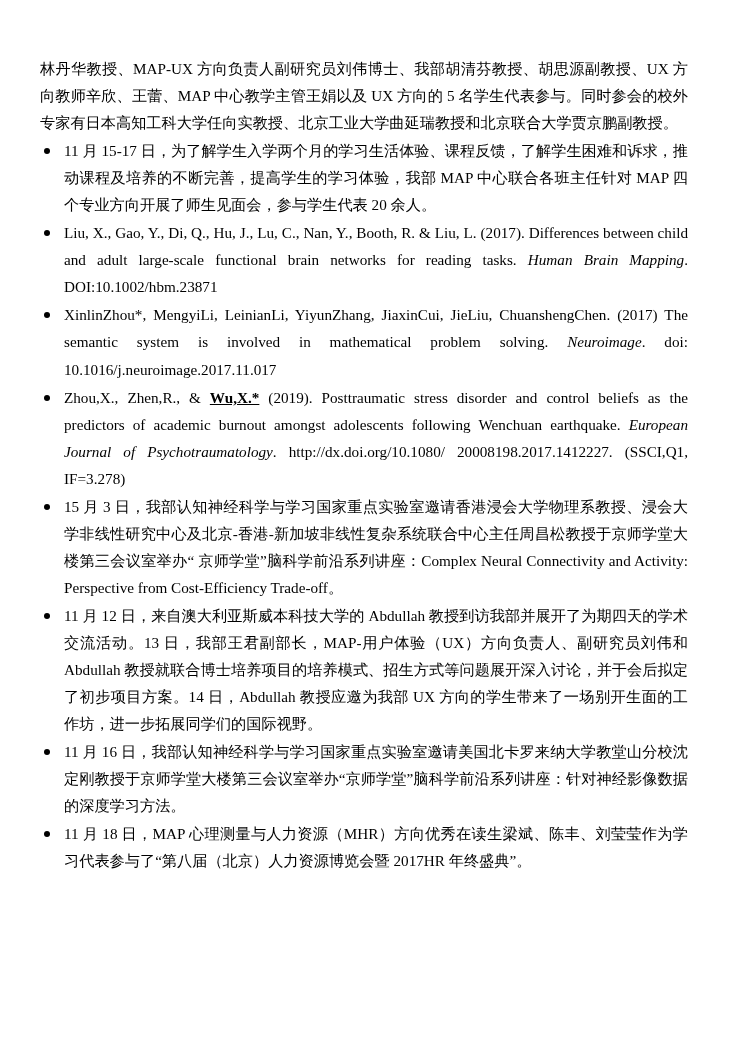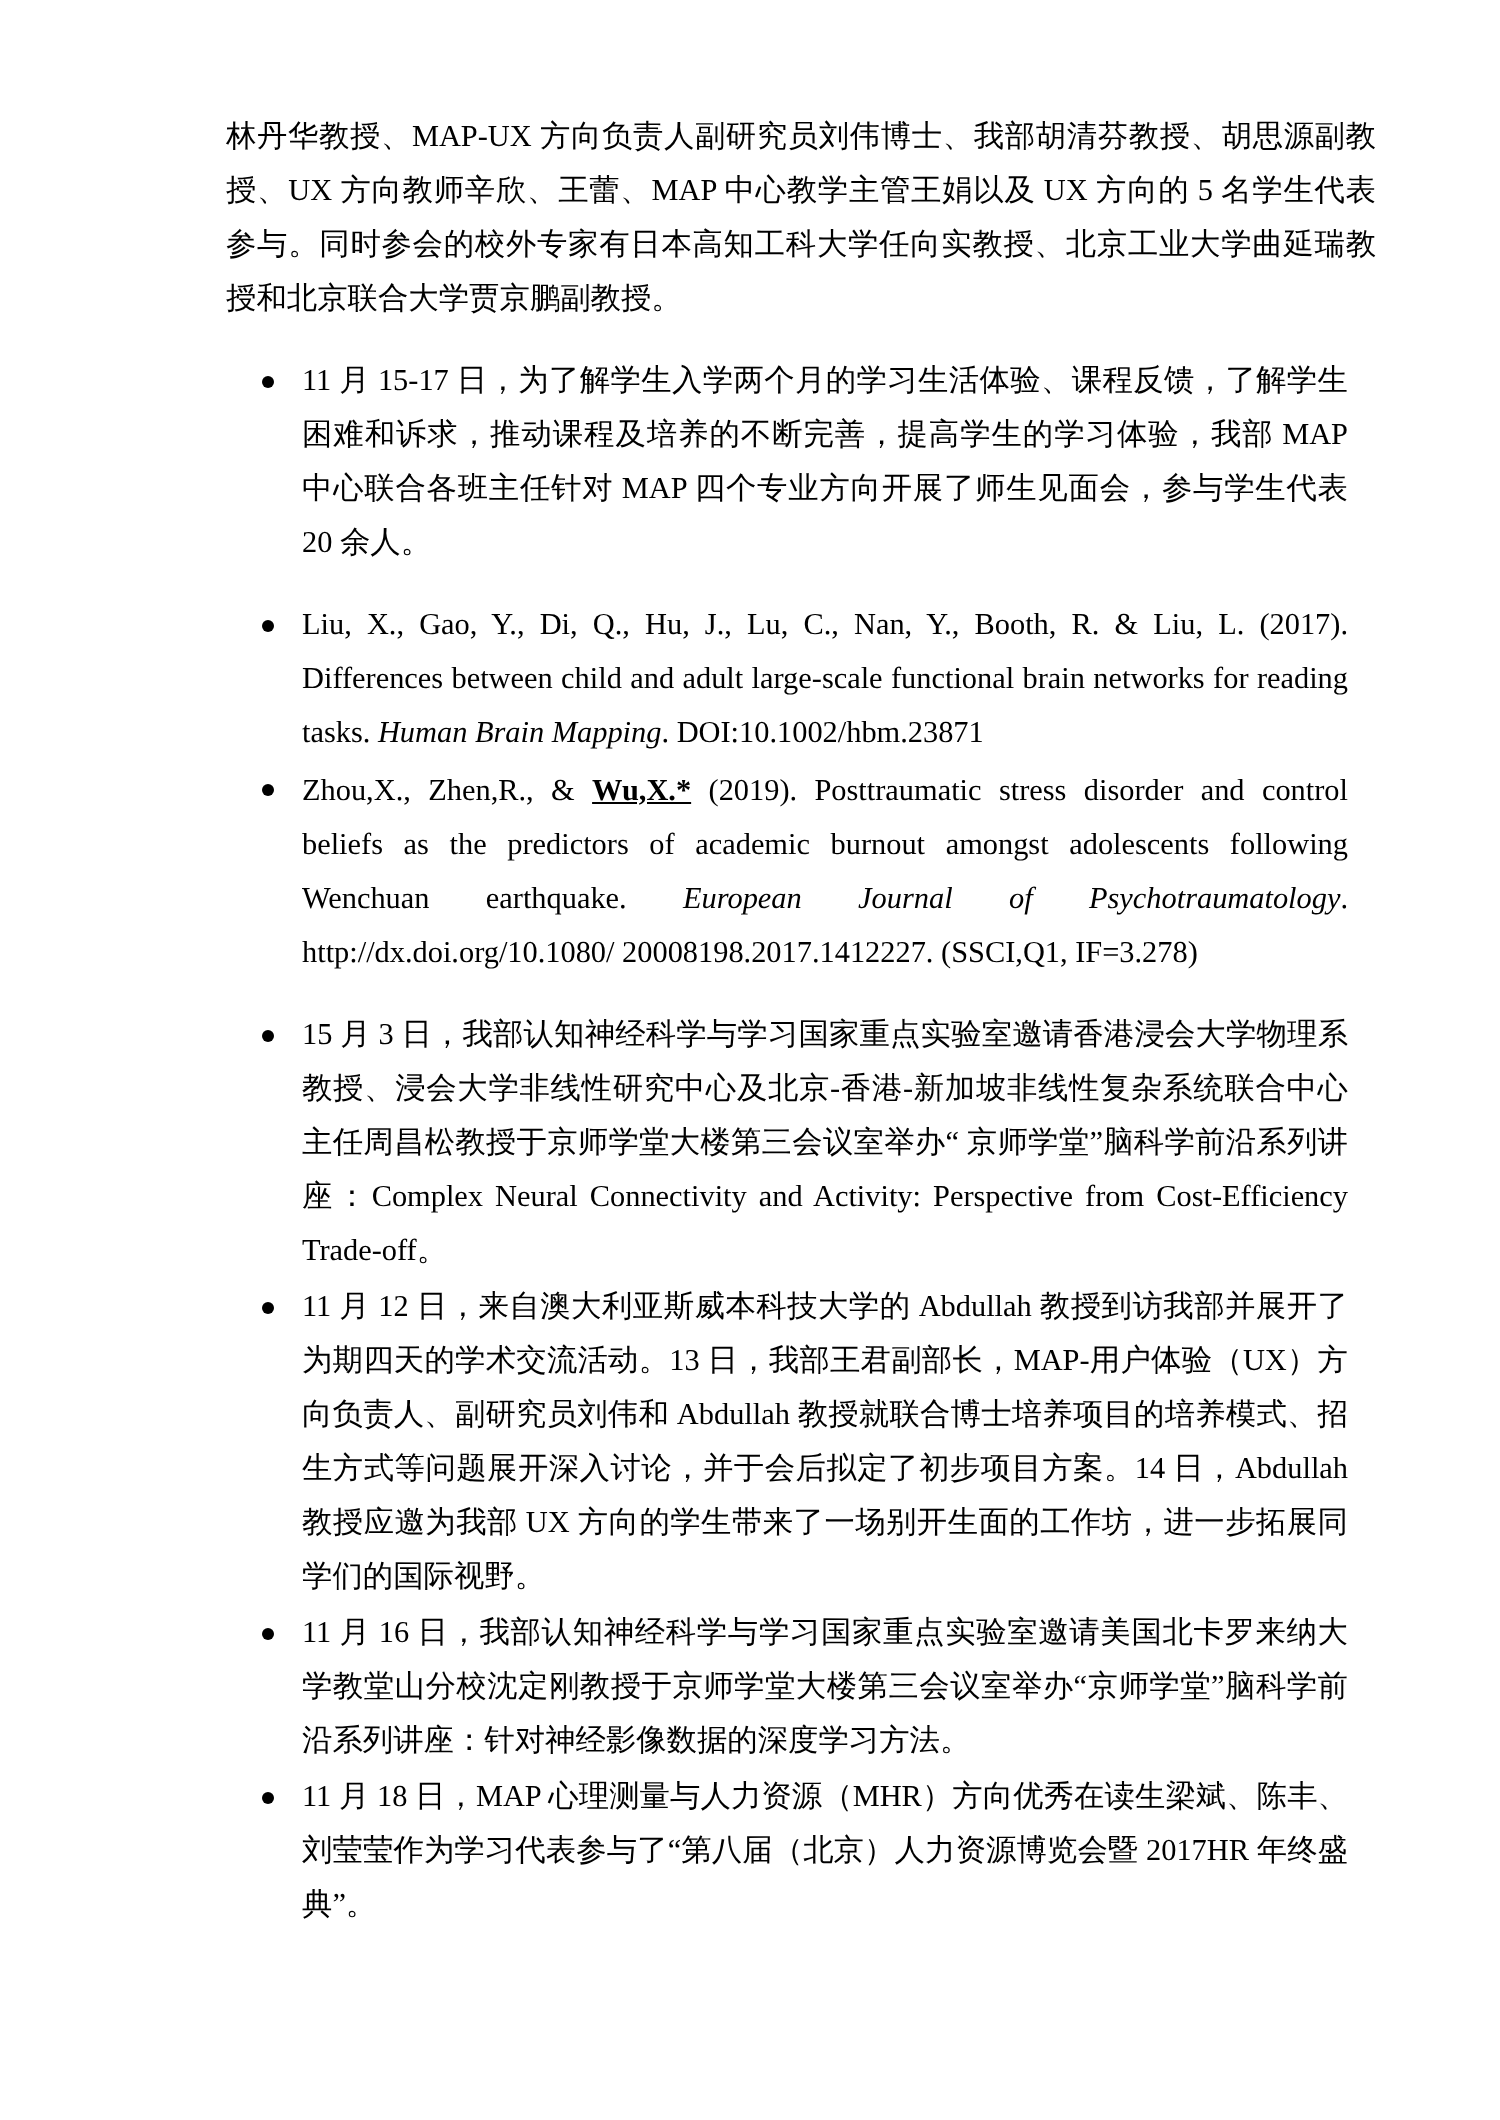--- a/index.html
+++ b/index.html
@@ -12,36 +12,36 @@
     height: 1060px;
     font-family: "Liberation Serif", "DejaVu Serif", serif;
     color: #000000;
     position: relative;
     overflow: hidden;
   }
   .page {
     box-sizing: border-box;
     width: 750px;
     height: 1060px;
-    padding: 55px 62px 10px 113px;
+    padding: 55px 62px 10px 40px;
   }
   .para {
     font-size: 15.2px;
     line-height: 1.78;
     text-align: justify;
     text-justify: inter-ideograph;
     margin: 0 0 1px 0;
   }
   .cont {
     
     text-indent: 0;
   }
   ul.bul {
     list-style: none;
-    margin: 14px;
+    margin: 0;
     padding: 0;
   }
   ul.bul > li {
     position: relative;
     padding-left: 24px;
     font-size: 15.2px;
     line-height: 1.78;
     text-align: justify;
     text-justify: inter-ideograph;
     margin-bottom: 1px;
@@ -85,20 +85,23 @@
 
   <ul class="bul">
     <li>11 月 15-17 日，为了解学生入学两个月的学习生活体验、课程反馈，了解学生困难和诉求，推动课程及培养的不断完善，提高学生的学习体验，我部 MAP 中心联合各班主任针对 MAP 四个专业方向开展了师生见面会，参与学生代表 20 余人。</li>
   </ul>
 
   <ul class="bul">
     <li>
       <span>Liu, X., Gao, Y., Di, Q., Hu, J., Lu, C., Nan, Y., Booth, R. &amp; Liu, L. (2017). Differences between child and adult large-scale functional brain networks for reading tasks. </span><span class="it">Human Brain Mapping</span><span>. DOI:10.1002/hbm.23871</span>
     </li>
     <li>
+      <span>XinlinZhou*, MengyiLi, LeinianLi, YiyunZhang, JiaxinCui, JieLiu, ChuanshengChen. (2017) The semantic system is involved in mathematical problem solving. </span><span class="it">Neuroimage</span><span>. doi: 10.1016/j.neuroimage.2017.11.017</span>
+    </li>
+    <li>
       <span>Zhou,X., Zhen,R., &amp; </span><span class="u">Wu,X.*</span><span> (2019). Posttraumatic stress disorder and control beliefs as the predictors of academic burnout amongst adolescents following Wenchuan earthquake. </span><span class="it">European Journal of Psychotraumatology</span><span>. http://dx.doi.org/10.1080/ 20008198.2017.1412227. (SSCI,Q1, IF=3.278)</span>
     </li>
   </ul>
 
 
   <ul class="bul">
     <li>15 月 3 日，我部认知神经科学与学习国家重点实验室邀请香港浸会大学物理系教授、浸会大学非线性研究中心及北京-香港-新加坡非线性复杂系统联合中心主任周昌松教授于京师学堂大楼第三会议室举办“ 京师学堂”脑科学前沿系列讲座：Complex Neural Connectivity and Activity: Perspective from Cost-Efficiency Trade-off。</li>
     <li>11 月 12 日，来自澳大利亚斯威本科技大学的 Abdullah 教授到访我部并展开了为期四天的学术交流活动。13 日，我部王君副部长，MAP-用户体验（UX）方向负责人、副研究员刘伟和 Abdullah 教授就联合博士培养项目的培养模式、招生方式等问题展开深入讨论，并于会后拟定了初步项目方案。14 日，Abdullah 教授应邀为我部 UX 方向的学生带来了一场别开生面的工作坊，进一步拓展同学们的国际视野。</li>
     <li>11 月 16 日，我部认知神经科学与学习国家重点实验室邀请美国北卡罗来纳大学教堂山分校沈定刚教授于京师学堂大楼第三会议室举办“京师学堂”脑科学前沿系列讲座：针对神经影像数据的深度学习方法。</li>
     <li>11 月 18 日，MAP 心理测量与人力资源（MHR）方向优秀在读生梁斌、陈丰、刘莹莹作为学习代表参与了“第八届（北京）人力资源博览会暨 2017HR 年终盛典”。</li>

